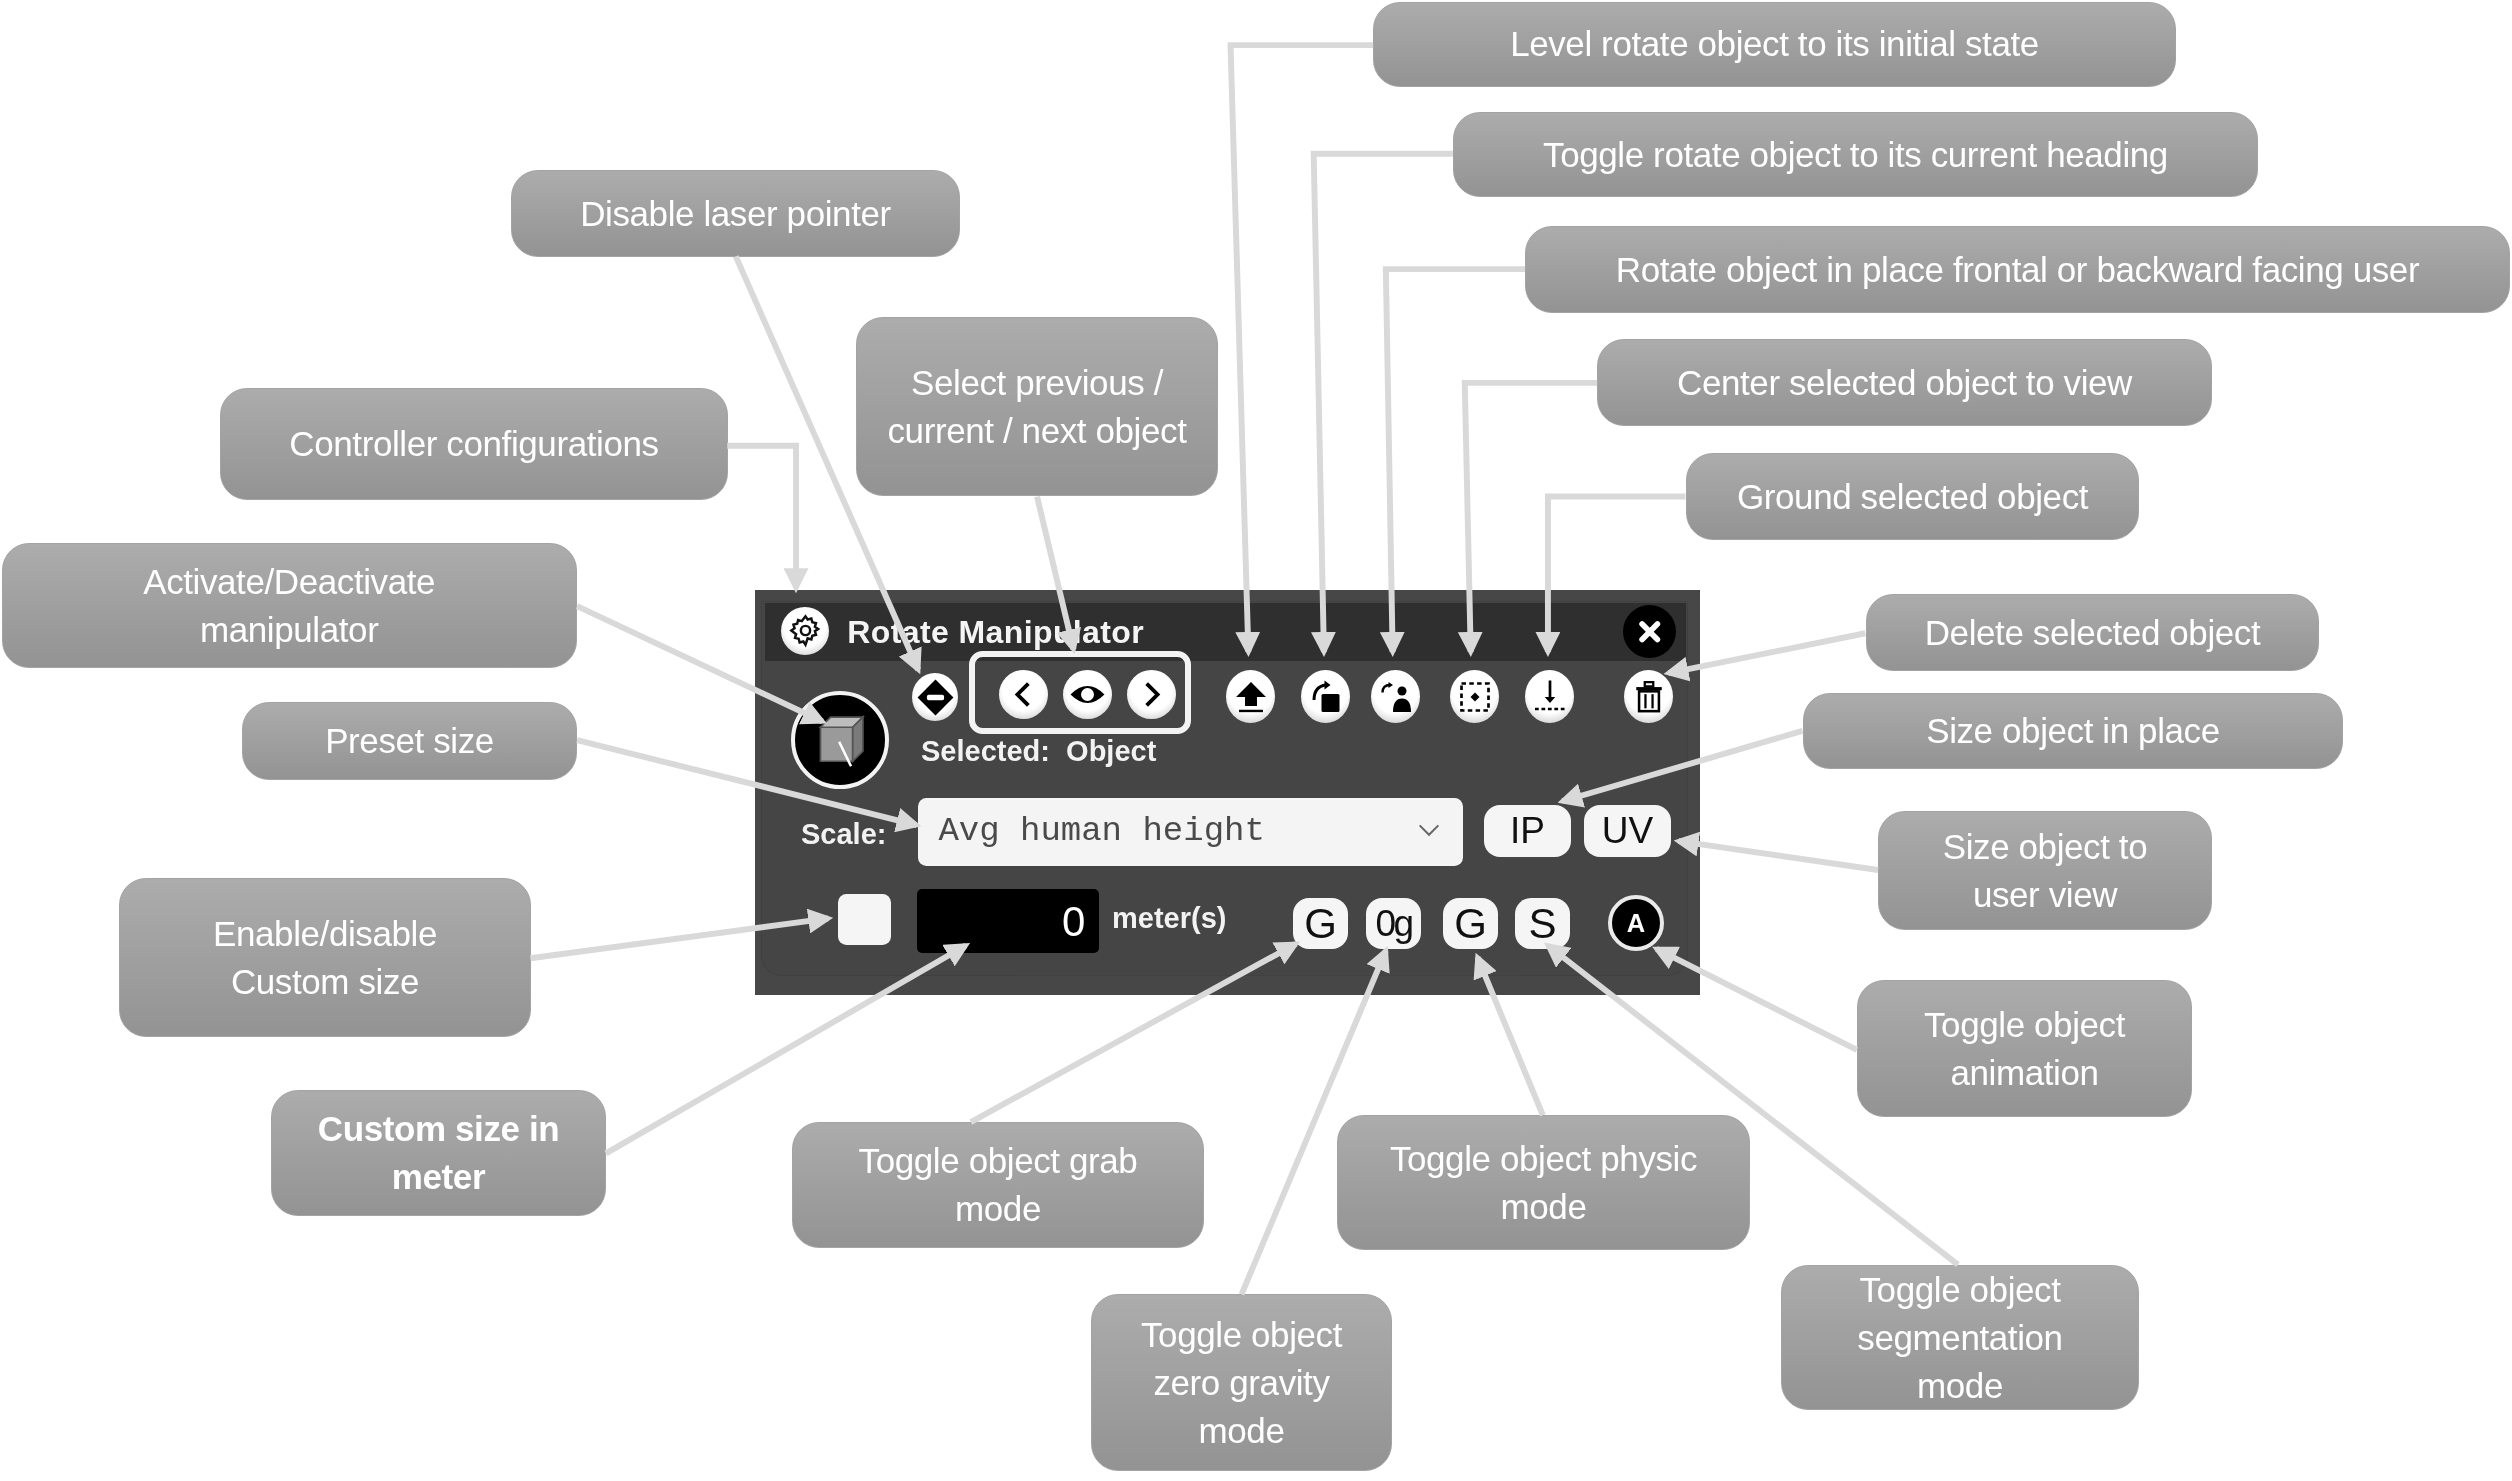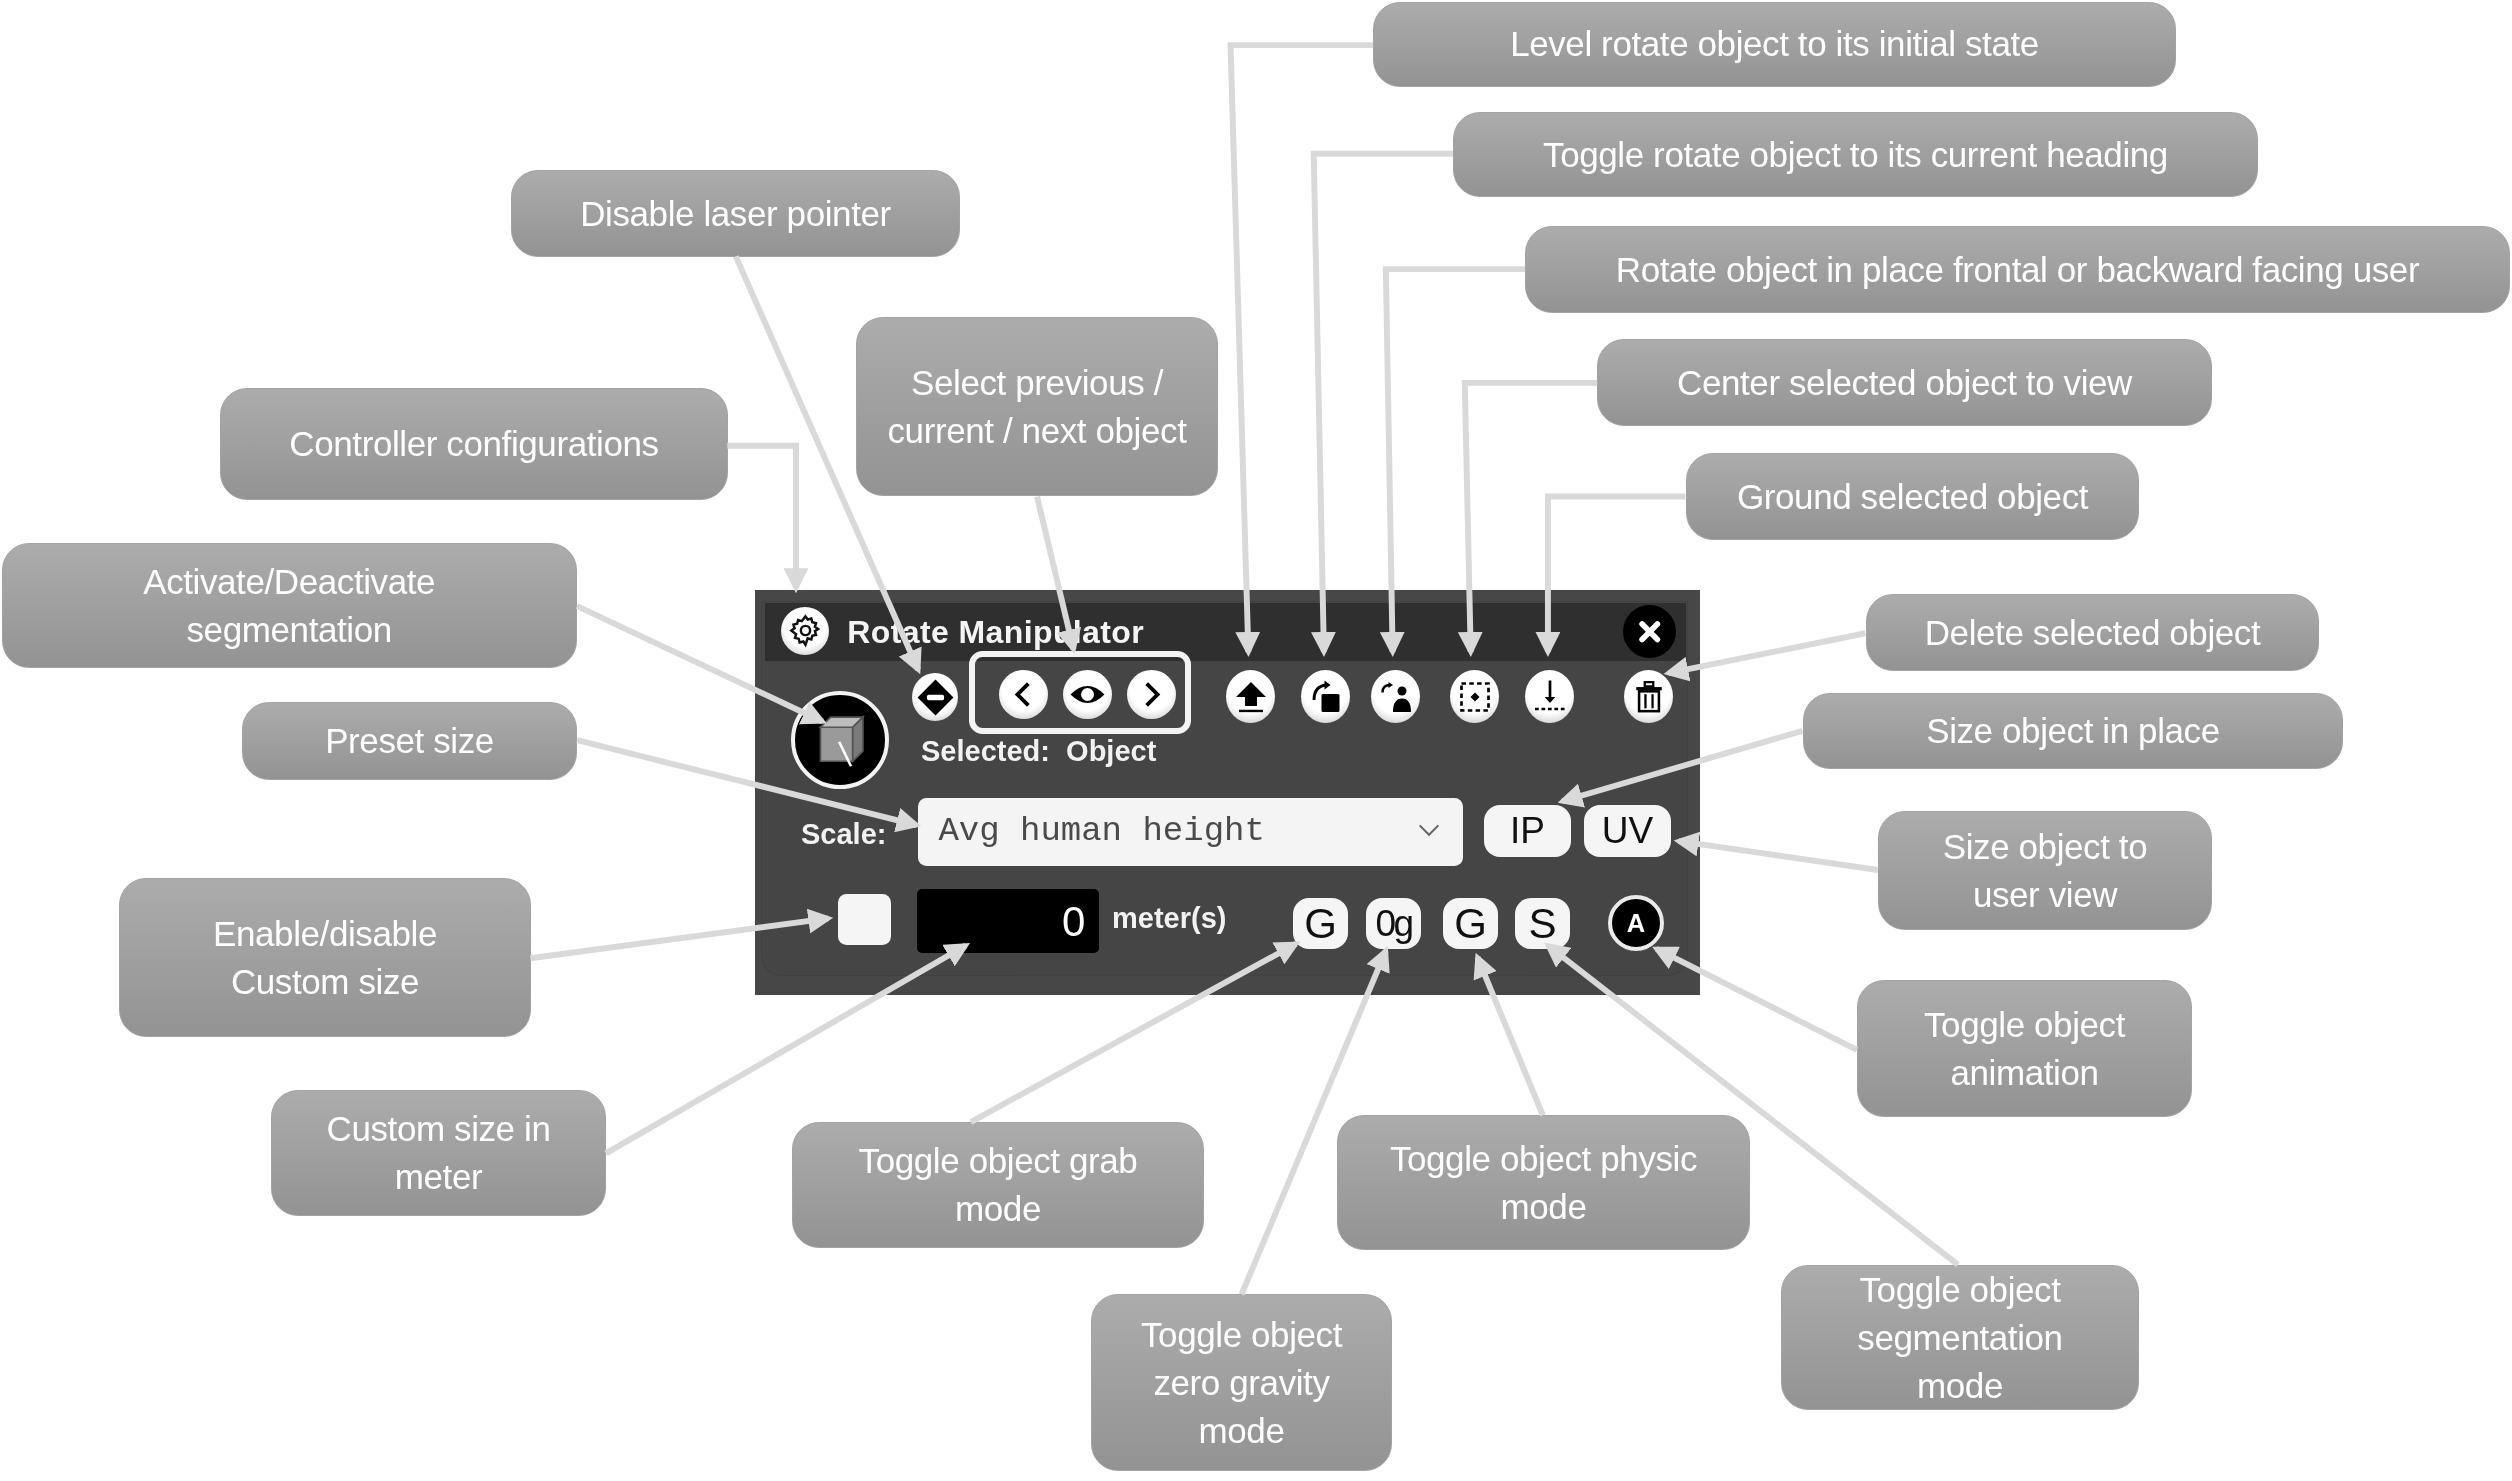--- a/index.html
+++ b/index.html
@@ -55,29 +55,29 @@
 <div class="callout" style="left:511px;top:170px;width:449px;height:87px;">
     <span>Disable laser pointer</span>
   </div>
 <div class="callout" style="left:856px;top:317px;width:362px;height:179px;padding:0 13px;">
     <span>Select previous / current / next object</span>
   </div>
 <div class="callout" style="left:220px;top:388px;width:508px;height:112px;">
     <span>Controller configurations</span>
   </div>
 <div class="callout" style="left:1.7px;top:543px;width:575px;height:125px;padding:0 102px;">
-    <span>Activate/Deactivate segmentation</span>
+    <span>Activate/Deactivate manipulator</span>
   </div>
 <div class="callout" style="left:242px;top:702px;width:335px;height:78px;">
     <span>Preset size</span>
   </div>
 <div class="callout" style="left:119px;top:878px;width:412px;height:159px;padding:0 76px;">
     <span>Enable/disable Custom size</span>
   </div>
-<div class="callout" style="left:271px;top:1090px;width:335px;height:126px;padding:0 42px;">
+<div class="callout" style="left:271px;top:1090px;width:335px;height:126px;padding:0 42px;font-weight:bold;">
     <span>Custom size in meter</span>
   </div>
 <div class="callout" style="left:1866px;top:594px;width:453px;height:77px;">
     <span>Delete selected object</span>
   </div>
 <div class="callout" style="left:1803px;top:693px;width:540px;height:76px;">
     <span>Size object in place</span>
   </div>
 <div class="callout" style="left:1878px;top:811px;width:334px;height:119px;padding:0 42px;">
     <span>Size object to user view</span>

